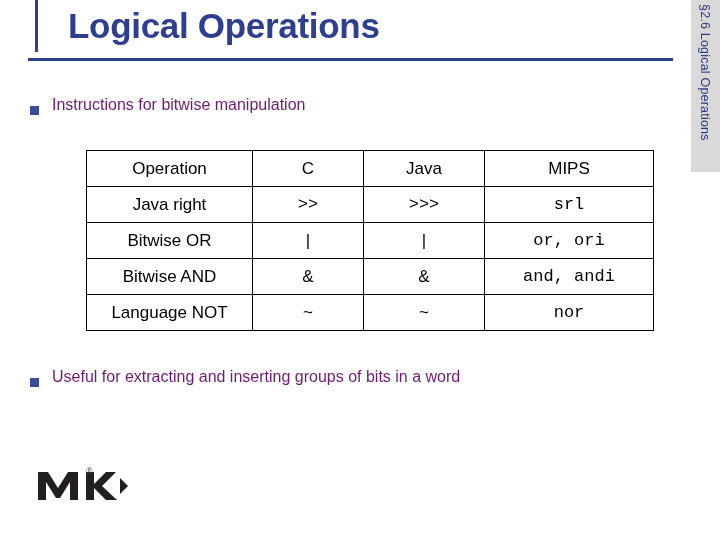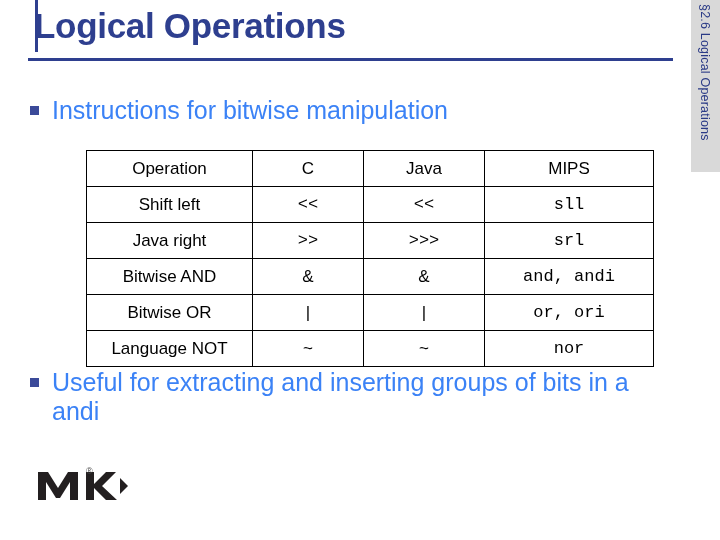--- a/index.html
+++ b/index.html
@@ -53,21 +53,21 @@
   .title-bar-vertical {
     position: absolute;
     left: 35px;
     top: 0px;
     width: 3px;
     height: 52px;
     background: #2e3f8f;
   }
   .title-text {
     position: absolute;
-    left: 34px;
+    left: 68px;
     top: 6px;
     font-size: 35px;
     font-weight: bold;
     color: #2e3f8f;
     letter-spacing: -0.3px;
   }
   .title-underline {
     position: absolute;
     left: 28px;
     top: 58px;
@@ -83,22 +83,22 @@
     align-items: flex-start;
   }
   .bullet-mark {
     width: 9px;
     height: 9px;
     background: #3b4a99;
     margin-right: 13px;
     flex: none;
   }
   .bullet-text {
-    font-size: 25px;
-    color: #3b82f6;
+    font-size: 16px;
+    color: #701a75;
     line-height: 1.16;
   }
   #bullet-1 { left: 30px; top: 96px; }
   #bullet-1 .bullet-mark { margin-top: 10px; }
   #bullet-2 { left: 30px; top: 368px; width: 600px; }
   #bullet-2 .bullet-mark { margin-top: 10px; }
 
   
   .table-wrap {
     position: absolute;
@@ -189,56 +189,50 @@
           <col class="col-mips">
       </colgroup>
       <tbody>
         <tr class="header">
           <td>Operation</td>
           <td>C</td>
           <td>Java</td>
           <td>MIPS</td>
         </tr>
         <tr>
-          <td>Shift left</td>
-          <td class="mono">&lt;&lt;</td>
-          <td class="mono">&lt;&lt;</td>
-          <td class="mono">sll</td>
-        </tr>
-        <tr>
           <td>Java right</td>
           <td class="mono">&gt;&gt;</td>
           <td class="mono">&gt;&gt;&gt;</td>
           <td class="mono">srl</td>
         </tr>
         <tr>
+          <td>Bitwise OR</td>
+          <td class="sym">|</td>
+          <td class="sym">|</td>
+          <td class="mono">or, ori</td>
+        </tr>
+        <tr>
           <td>Bitwise AND</td>
           <td class="sym">&amp;</td>
           <td class="sym">&amp;</td>
           <td class="mono">and, andi</td>
         </tr>
         <tr>
-          <td>Bitwise OR</td>
-          <td class="sym">|</td>
-          <td class="sym">|</td>
-          <td class="mono">or, ori</td>
-        </tr>
-        <tr>
           <td>Language NOT</td>
           <td class="sym">~</td>
           <td class="sym">~</td>
           <td class="mono">nor</td>
         </tr>
       </tbody>
     </table>
   </div>
 
   <div class="bullet-row" id="bullet-2">
     <span class="bullet-mark"></span>
-    <span class="bullet-text">Useful for extracting and inserting groups of bits in a andi</span>
+    <span class="bullet-text">Useful for extracting and inserting groups of bits in a word</span>
   </div>
 
   <div class="logo">
     <svg width="96" height="34" viewBox="0 0 96 34">
       <path d="M2 32 L2 4 L12 4 L22 20 L32 4 L42 4 L42 32 L34 32 L34 14 L24 30 L20 30 L10 14 L10 32 Z" fill="#231f20"></path>
       <path d="M50 32 L50 4 L58 4 L58 16 L70 4 L80 4 L66 18 L81 32 L70 32 L58 20 L58 32 Z" fill="#231f20"></path>
       <path d="M84 4 L92 4 L92 32 L84 32 Z" fill="#231f20" opacity="0"></path>
       <path d="M84 10 L92 18 L84 26 Z" fill="#231f20"></path>
     </svg>
   </div>

